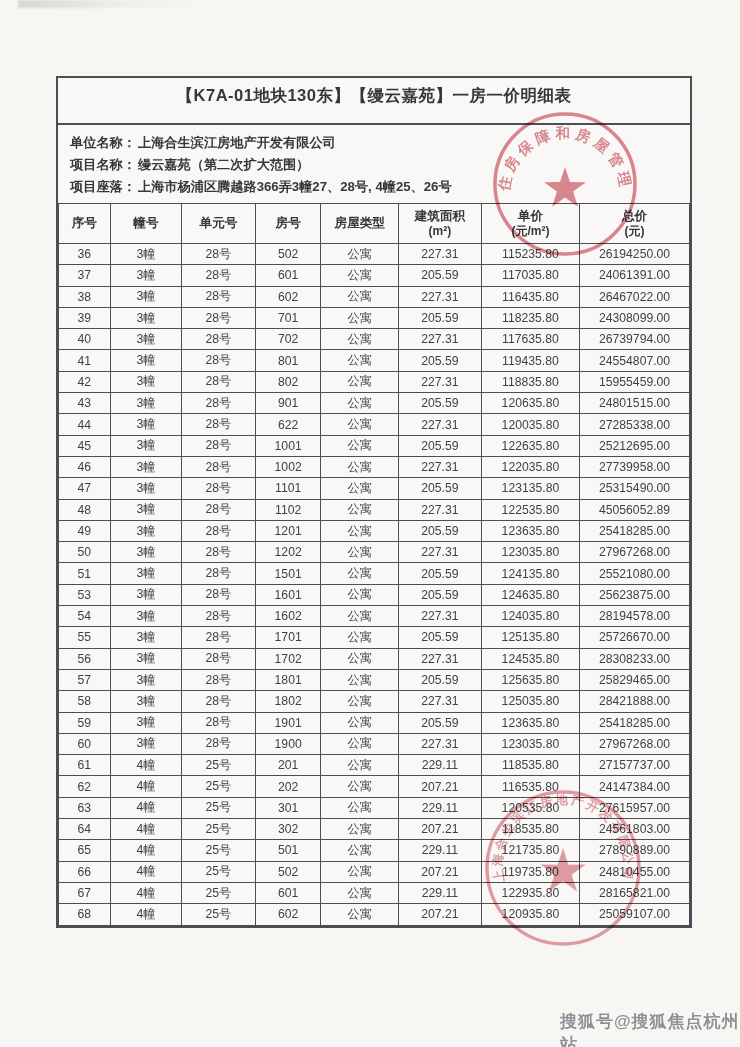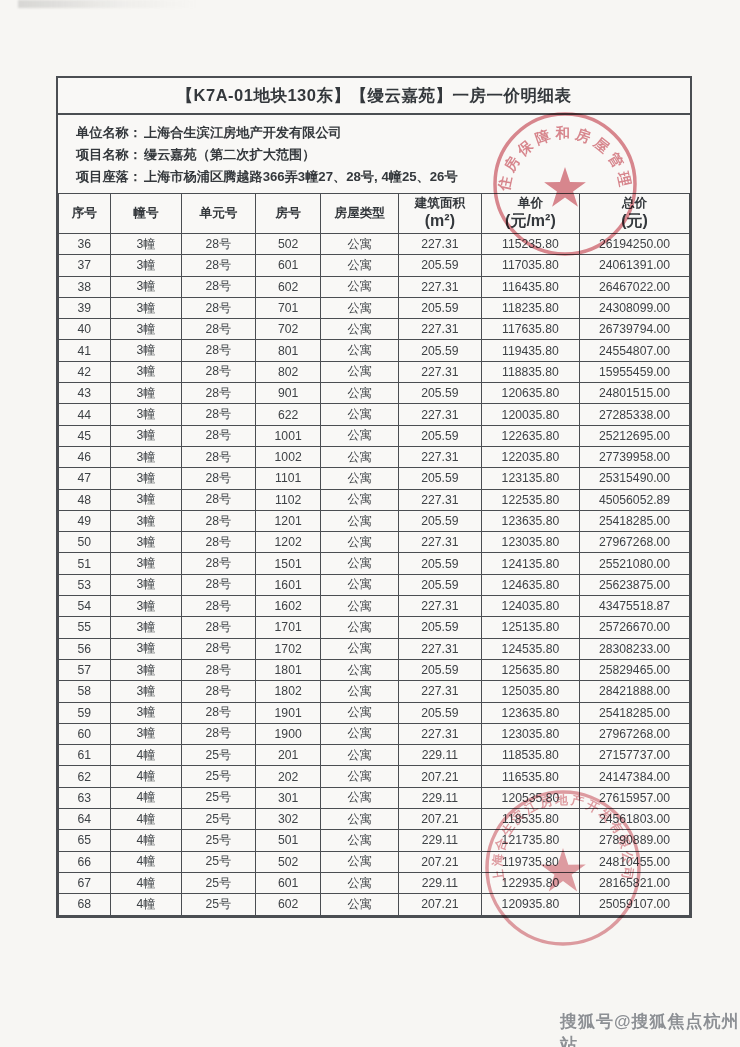--- a/index.html
+++ b/index.html
@@ -14,30 +14,30 @@
     background:linear-gradient(90deg,rgba(120,120,120,.25),rgba(160,160,160,.08) 60%,transparent);
     filter:blur(1px);
   }
   .doc{
     position:absolute;left:56px;top:76px;width:632px;
     border:2px solid #4b4e52;background:rgba(255,255,255,.25);
   }
   .title{
     border-bottom:2px solid #4b4e52;
     text-align:center;font-weight:bold;font-size:16.5px;
-    padding:7px 0 6px;letter-spacing:.5px;color:#34383c;
+    padding:7px 0 16px;letter-spacing:.5px;color:#34383c;
   }
-  .info{padding:7px 18px 5px;}
+  .info{padding:7px 12px 5px;}
   .info-row{display:flex;font-weight:bold;font-size:13.2px;line-height:22px;color:#34383c;}
   .info-label{white-space:nowrap;}
   .info-value{margin-left:2px;}
   table{width:100%;border-collapse:collapse;table-layout:fixed;}
   th,td{border:1.6px solid #4b4e52;text-align:center;overflow:hidden;white-space:nowrap;}
   thead th{font-weight:bold;font-size:12.6px;height:39px;line-height:1.2;padding:0;color:#34383c;}
-  thead th .unit{font-weight:bold;font-size:16px;}
+  thead th .unit{font-weight:bold;font-size:12px;}
   tbody td{font-size:12.2px;height:20.3px;padding:0;color:#3e4246;}
   col.c1{width:8.2%}col.c2{width:11.3%}col.c3{width:11.7%}col.c4{width:10.4%}
   col.c5{width:12.3%}col.c6{width:13.1%}col.c7{width:15.6%}col.c8{width:17.4%}
   .stamp{position:absolute;mix-blend-mode:multiply;pointer-events:none;}
   .stamp-top{left:480px;top:99px;opacity:.62;}
   .stamp-bottom{left:473px;top:778px;opacity:.5;}
   .stamp text{font-family:"Liberation Sans","DejaVu Sans",sans-serif;font-weight:bold;}
   .watermark{
     position:absolute;left:560px;top:1010px;
     font-size:17px;font-weight:bold;letter-spacing:1px;
@@ -281,21 +281,21 @@
           <td>25623875.00</td>
         </tr>
         <tr>
           <td>54</td>
           <td>3幢</td>
           <td>28号</td>
           <td>1602</td>
           <td>公寓</td>
           <td>227.31</td>
           <td>124035.80</td>
-          <td>43475518.87</td>
+          <td>28194578.00</td>
         </tr>
         <tr>
           <td>55</td>
           <td>3幢</td>
           <td>28号</td>
           <td>1701</td>
           <td>公寓</td>
           <td>205.59</td>
           <td>125135.80</td>
           <td>25726670.00</td>

